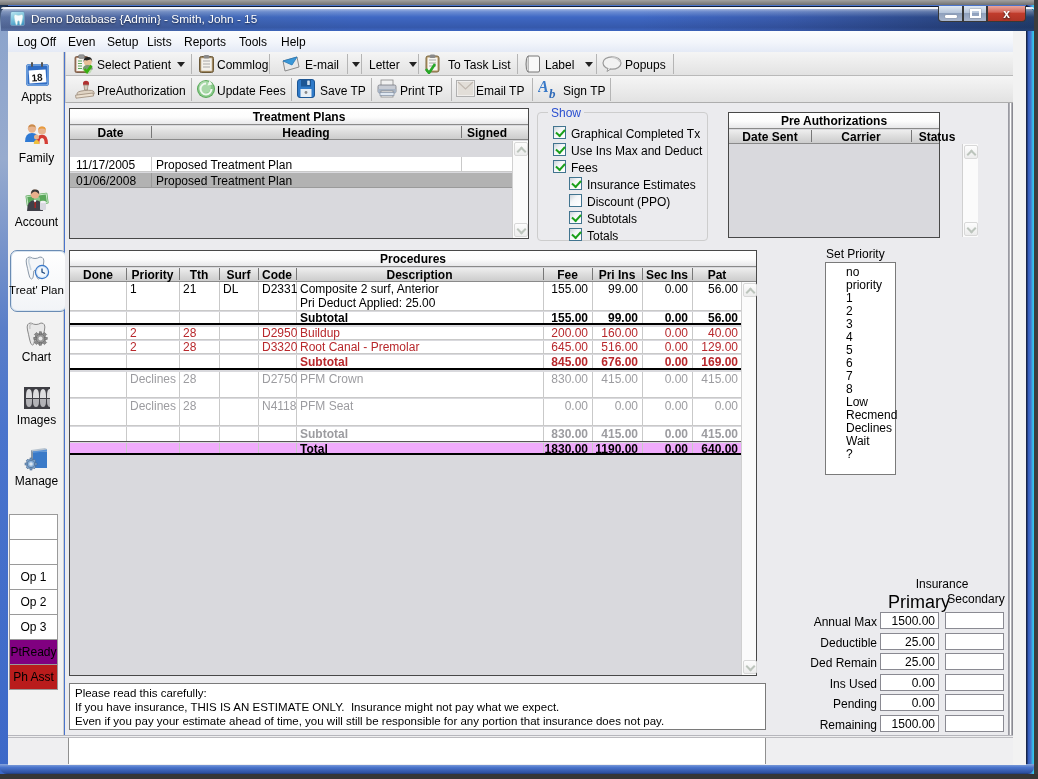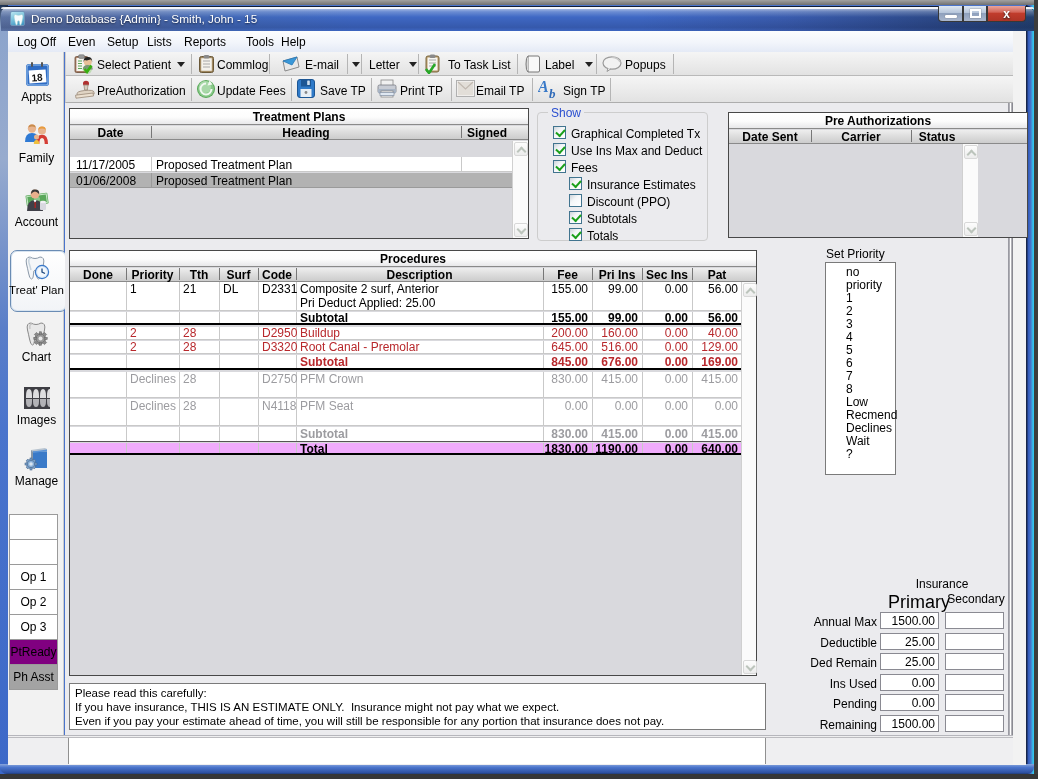--- a/index.html
+++ b/index.html
@@ -103,21 +103,21 @@
   </div>
 <div class="abs" id="shadowright"></div>
 <div class="abs" id="shadowbottom"></div>
 
 <div class="abs" id="menubar">
   <span style="left:9px;">Log Off</span>
   <span style="left:60px;">Even</span>
   <span style="left:99px;">Setup</span>
   <span style="left:139px;">Lists</span>
   <span style="left:176px;">Reports</span>
-  <span style="left:231px;margin-left:7px;">Tools</span>
+  <span style="left:231px;">Tools</span>
   <span style="left:273px;">Help</span>
 </div>
 
 <div class="abs" id="sidebar"></div>
 <div class="abs" id="sidebtns">
   <div class="sbsel"></div>
   <div class="sbitem" style="top:61px;">
     <svg class="sbicon" viewBox="0 0 28 28" width="28" height="28">
       <rect x="3" y="3" width="23" height="22" rx="3" fill="#2f6cc4"></rect>
       <rect x="4" y="4" width="21" height="20" rx="2" fill="none" stroke="#9cc4ee" stroke-width="1"></rect>
@@ -230,21 +230,21 @@
       <circle cx="8" cy="19" r="1.8" fill="#d8e4f0"></circle>
     </svg>
     <div class="sblabel">Manage</div>
     </div>
   <div class="opbox" style="top:515px;"></div>
   <div class="opbox" style="top:540px;"></div>
   <div class="opbox" style="top:565px;">Op 1</div>
   <div class="opbox" style="top:590px;">Op 2</div>
   <div class="opbox" style="top:615px;">Op 3</div>
   <div class="opbox" style="top:640px;background:#800080;">PtReady</div>
-  <div class="opbox" style="top:665px;background:#a3a3a3;">Ph Asst</div>
+  <div class="opbox" style="top:665px;background:#b91c1c;">Ph Asst</div>
 </div>
 <div class="abs" id="toolbar1">
   <svg class="abs" style="left:8px;top:2px;" width="21" height="21" viewBox="0 0 21 21">
     <rect x="1" y="2.5" width="13" height="16" rx="1.5" fill="#a8806a" stroke="#6a4a34" stroke-width="0.8"></rect>
     <rect x="2.4" y="4" width="10.2" height="13" fill="#f6f4ee"></rect>
     <g stroke="#58a858" stroke-width="1">
         <line x1="4" y1="7" x2="8" y2="7"></line>
         <line x1="4" y1="9.5" x2="8" y2="9.5"></line>
         <line x1="4" y1="12" x2="8" y2="12"></line>
         <line x1="4" y1="14.5" x2="8" y2="14.5"></line>
@@ -404,21 +404,21 @@
   <div class="cb checked" style="left:31px;top:64px;"></div>
     <div class="cblabel" style="left:49px;top:65px;">Insurance Estimates</div>
   <div class="cb" style="left:31px;top:81px;"></div>
     <div class="cblabel" style="left:49px;top:82px;">Discount (PPO)</div>
   <div class="cb checked" style="left:31px;top:98px;"></div>
     <div class="cblabel" style="left:49px;top:99px;">Subtotals</div>
   <div class="cb checked" style="left:31px;top:115px;"></div>
     <div class="cblabel" style="left:49px;top:116px;">Totals</div>
 </div>
 
-<div class="grid" style="left:728px;top:112px;width:300px;height:126px;">
+<div class="grid" style="left:728px;top:112px;width:212px;height:126px;">
   <div class="gtitle">Pre Authorizations</div>
   <div class="ghead" style="top:17px;">
     <div style="left:0px;width:82px;">Date Sent</div>
     <div style="left:82px;width:100px;">Carrier</div>
     <div style="left:182px;width:52px;">Status</div>
     <div class="gsep" style="left:82px;"></div>
     <div class="gsep" style="left:182px;"></div>
   </div>
   <div class="vscroll" style="left:233px;top:31px;height:93px;">
     <div class="sbtn" style="top:1px;"></div>

